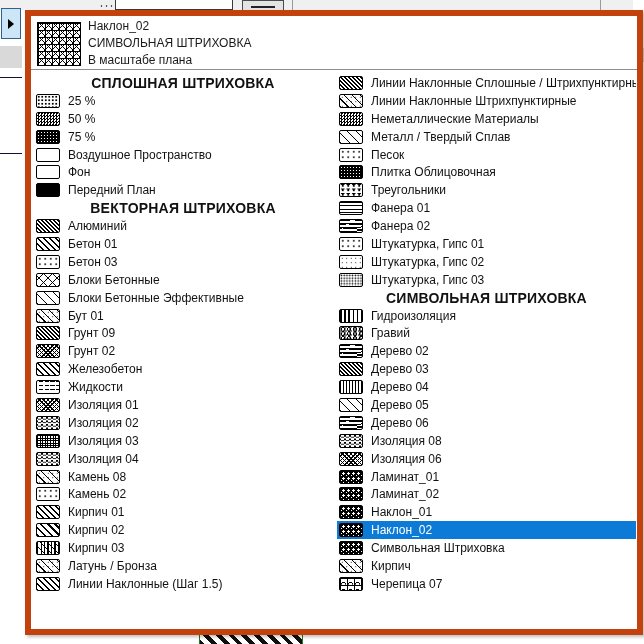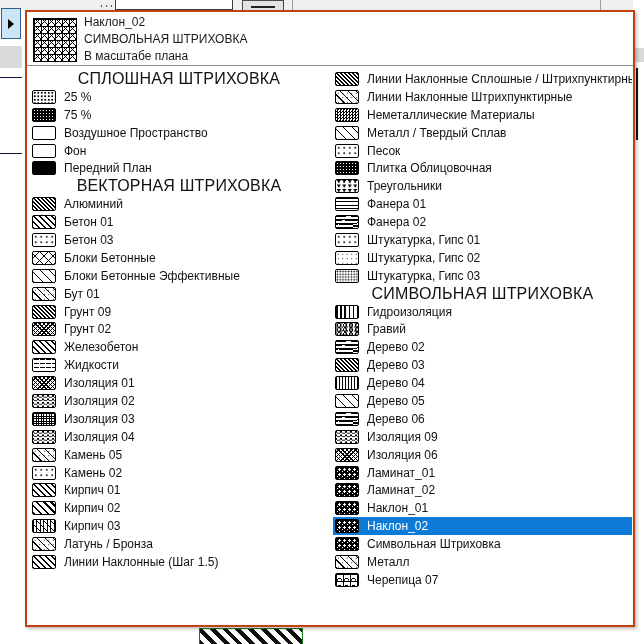--- a/index.html
+++ b/index.html
@@ -22,37 +22,37 @@
   #frag-grayblk{left:0;top:36px;width:22px;height:22px;background:#d9d9d9;}
   #frag-listbox{left:0;top:67px;width:22px;height:75px;background:#fff;border-top:1px solid #10103a;border-bottom:1px solid #10103a;}
   #right-strip{left:633px;top:0;width:11px;height:644px;background:#fff;z-index:1;}
   #frag-rgray{left:0;top:48px;width:11px;height:14px;background:#d9d9d9;}
   #frag-rline{left:3px;top:68px;width:2px;height:72px;background:#111;}
   #bottom-area{left:25px;top:625px;width:608px;height:19px;background:#fff;z-index:1;}
   #canvas-hatch{left:199px;top:628px;width:102px;height:16px;z-index:2;border:1px solid #1e7a1e;
     background-image:repeating-linear-gradient(45deg,#101010 0 4px,#fff 4px 9px);}
 
   
-  #popup{left:25px;top:10px;width:606px;height:613px;background:#fff;border:2px solid #c2410c;
+  #popup{left:25px;top:10px;width:606px;height:613px;background:#fff;border:6px solid #c2410c;
          z-index:5;box-shadow:2px 2px 3px rgba(0,0,0,.25);}
   #popup-header{position:absolute;left:0;top:0;width:100%;height:53px;border-bottom:1px solid #8e8e8e;}
   #hdr-swatch{position:absolute;left:6px;top:6px;width:42px;height:42px;border:1px solid #000;background:#fff;
     background-image:
       repeating-linear-gradient(45deg,#000 0 1px,transparent 1px 4.95px),
       repeating-linear-gradient(-45deg,#000 0 1px,transparent 1px 4.95px),
       repeating-linear-gradient(90deg,#000 0 1px,transparent 1px 7px),
       repeating-linear-gradient(180deg,#000 0 1px,transparent 1px 7px);}
   .hdr-text{position:absolute;left:57px;font-size:12px;color:#1a1a1a;white-space:nowrap;}
   #hdr-line1{top:3px;} #hdr-line2{top:20px;} #hdr-line3{top:37px;}
 
   .col{position:absolute;top:58px;}
   #left-column{left:3px;width:298px;}
   #right-column{left:306px;width:299px;}
   .row,.sec-h{height:17.9px;display:flex;align-items:center;font-size:12px;color:#111;}
-  .sec-h{justify-content:center;font-weight:normal;font-size:16px;letter-spacing:.2px;}
+  .sec-h{justify-content:center;font-weight:bold;font-size:14px;letter-spacing:.2px;}
   .row{cursor:default;}
   .row .lbl{margin-left:8px;white-space:nowrap;overflow:hidden;}
   .row.selected{background:var(--sel,#0c7bd8);}
   .row.selected .lbl{color:var(--selText,#fff);}
 
   
   .sw{width:22px;height:12px;border:1px solid #000;border-radius:2px;background-color:#fff;flex:none;margin-left:2px;}
   .p-white{}
   .p-black{background-color:#000;}
   .p-dots25{background-image:radial-gradient(#000 .7px,transparent .9px);background-size:3.5px 3.5px;}
@@ -132,20 +132,24 @@
     <div class="hdr-text" id="hdr-line2">СИМВОЛЬНАЯ ШТРИХОВКА</div>
     <div class="hdr-text" id="hdr-line3">В масштабе плана</div>
   </div>
   <div class="col" id="left-column">
       <div class="sec-h">СПЛОШНАЯ ШТРИХОВКА</div>
       <div class="row">
         <span class="sw p-dots25"></span>
         <span class="lbl">25 %</span>
       </div>
       <div class="row">
+        <span class="sw p-check50"></span>
+        <span class="lbl">50 %</span>
+      </div>
+      <div class="row">
         <span class="sw p-dots75"></span>
         <span class="lbl">75 %</span>
       </div>
       <div class="row">
         <span class="sw p-white"></span>
         <span class="lbl">Воздушное Пространство</span>
       </div>
       <div class="row">
         <span class="sw p-white"></span>
         <span class="lbl">Фон</span>
@@ -206,21 +210,21 @@
       <div class="row">
         <span class="sw p-grid-dense"></span>
         <span class="lbl">Изоляция 03</span>
       </div>
       <div class="row">
         <span class="sw p-scale"></span>
         <span class="lbl">Изоляция 04</span>
       </div>
       <div class="row">
         <span class="sw p-diag-dots"></span>
-        <span class="lbl">Камень 05</span>
+        <span class="lbl">Камень 08</span>
       </div>
       <div class="row">
         <span class="sw p-dots-sparse"></span>
         <span class="lbl">Камень 02</span>
       </div>
       <div class="row">
         <span class="sw p-diag"></span>
         <span class="lbl">Кирпич 01</span>
       </div>
       <div class="row">
@@ -313,21 +317,21 @@
       <div class="row">
         <span class="sw p-diag-sparse"></span>
         <span class="lbl">Дерево 05</span>
       </div>
       <div class="row">
         <span class="sw p-wavy"></span>
         <span class="lbl">Дерево 06</span>
       </div>
       <div class="row">
         <span class="sw p-scale"></span>
-        <span class="lbl">Изоляция 09</span>
+        <span class="lbl">Изоляция 08</span>
       </div>
       <div class="row">
         <span class="sw p-cross"></span>
         <span class="lbl">Изоляция 06</span>
       </div>
       <div class="row">
         <span class="sw p-gridx"></span>
         <span class="lbl">Ламинат_01</span>
       </div>
       <div class="row">
@@ -341,20 +345,20 @@
       <div class="row selected">
         <span class="sw p-gridx"></span>
         <span class="lbl">Наклон_02</span>
       </div>
       <div class="row">
         <span class="sw p-gridx"></span>
         <span class="lbl">Символьная Штриховка</span>
       </div>
       <div class="row">
         <span class="sw p-diag-dots"></span>
-        <span class="lbl">Металл</span>
+        <span class="lbl">Кирпич</span>
       </div>
       <div class="row">
         <span class="sw p-tile"></span>
         <span class="lbl">Черепица 07</span>
       </div>
     </div>
 </div>
 
 </body></html>

